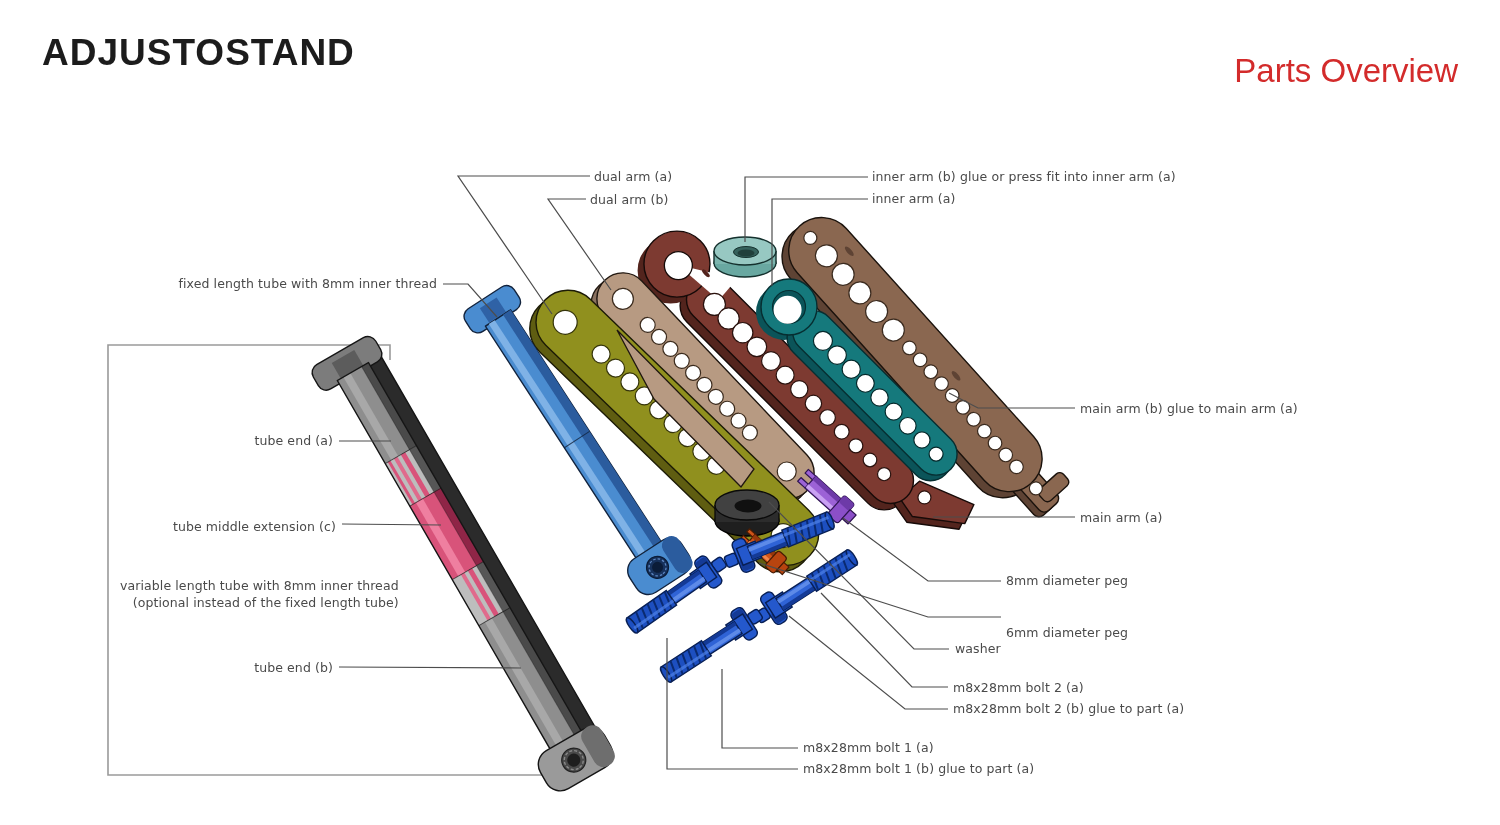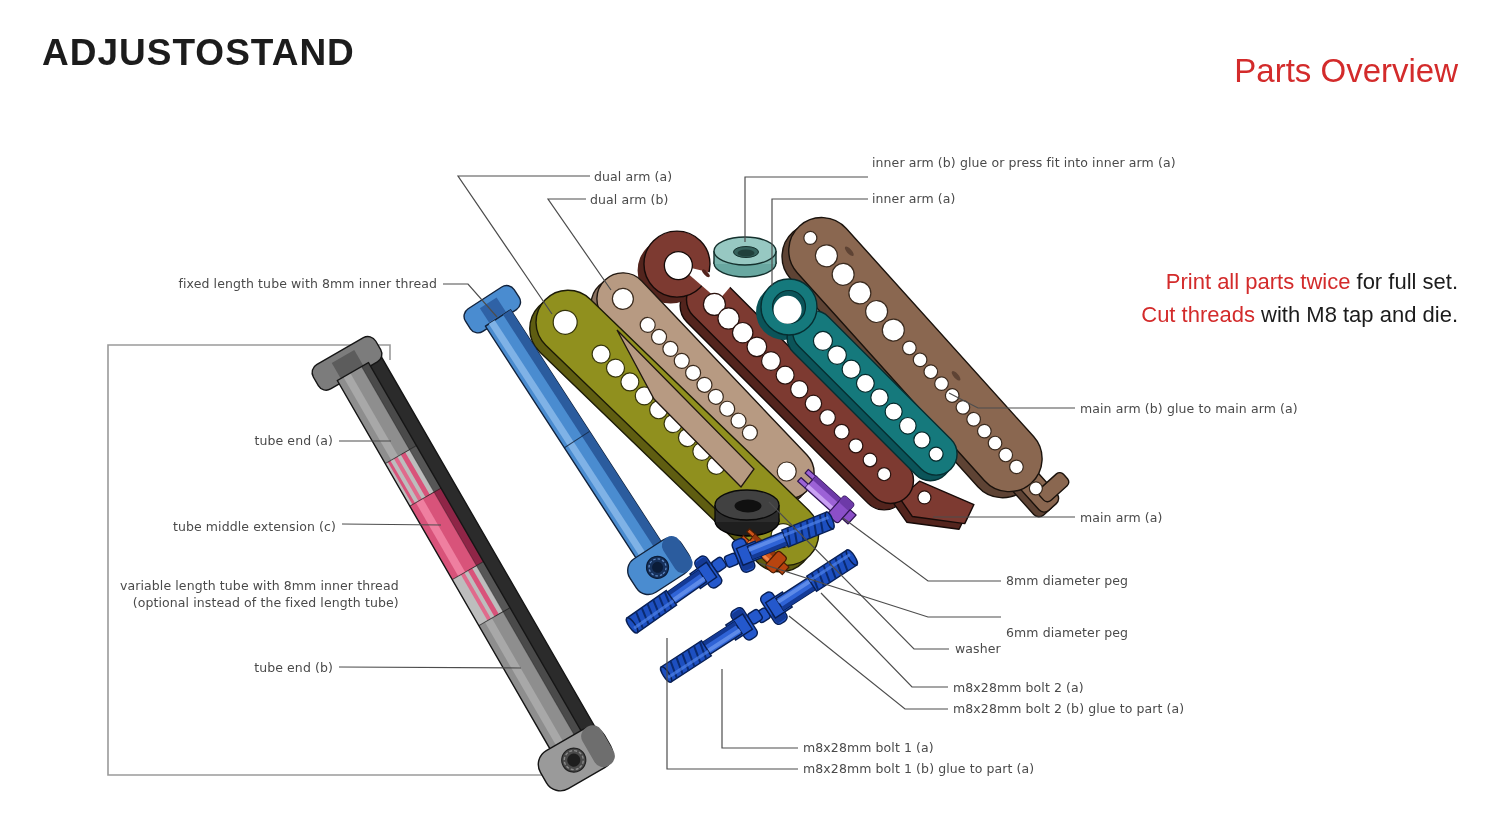--- a/index.html
+++ b/index.html
@@ -272,29 +272,25 @@
     <polyline points="948,687 912,687 821,593"></polyline>
     <polyline points="948,709 905,709 789,616"></polyline>
     <polyline points="798,748 722,748 722,669"></polyline>
     <polyline points="798,769 667,769 667,638"></polyline>
   </g>
 </svg>
 
 <div class="hdr-title">ADJUSTOSTAND</div>
 <div class="hdr-sub">Parts Overview</div>
 
-<div class="notes">
-  <div><span class="red">Print all parts twice</span><span> for full set.</span></div>
-  <div><span class="red">Cut threads</span><span> with M8 tap and die.</span></div>
-</div>
 
 
 <div class="label" style="left:594px;top:169px">dual arm (a)</div>
 <div class="label" style="left:590px;top:192px">dual arm (b)</div>
-<div class="label" style="left:872px;top:155px">inner arm (b) glue or press fit into inner arm (a)</div>
+<div class="label" style="left:872px;top:169px">inner arm (b) glue or press fit into inner arm (a)</div>
 <div class="label" style="left:872px;top:191px">inner arm (a)</div>
 <div class="label r" style="right:1063px;top:276px">fixed length tube with 8mm inner thread</div>
 <div class="label r" style="right:1167px;top:433px">tube end (a)</div>
 <div class="label r" style="right:1164px;top:519px">tube middle extension (c)</div>
 <div class="label" style="left:120px;top:577px;line-height:17px">
   <div>variable length tube with 8mm inner thread</div>
   <div>(optional instead of the fixed length tube)</div>
 </div>
 <div class="label r" style="right:1167px;top:660px">tube end (b)</div>
 <div class="label" style="left:1080px;top:401px">main arm (b) glue to main arm (a)</div>

